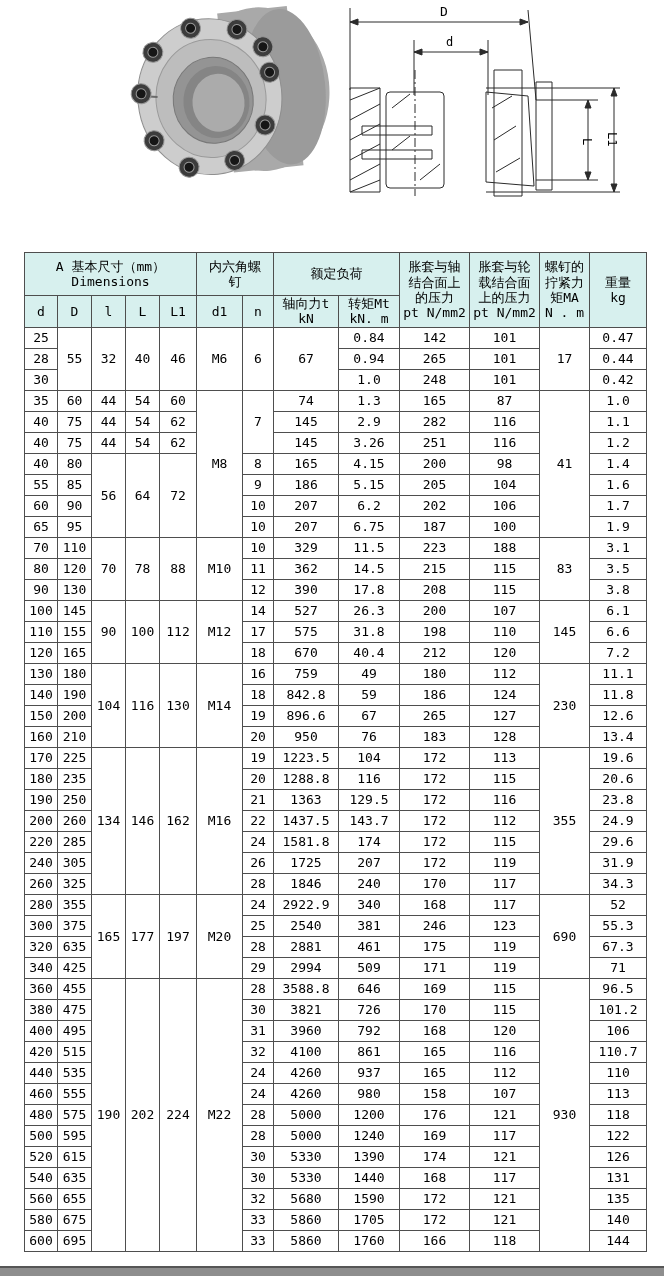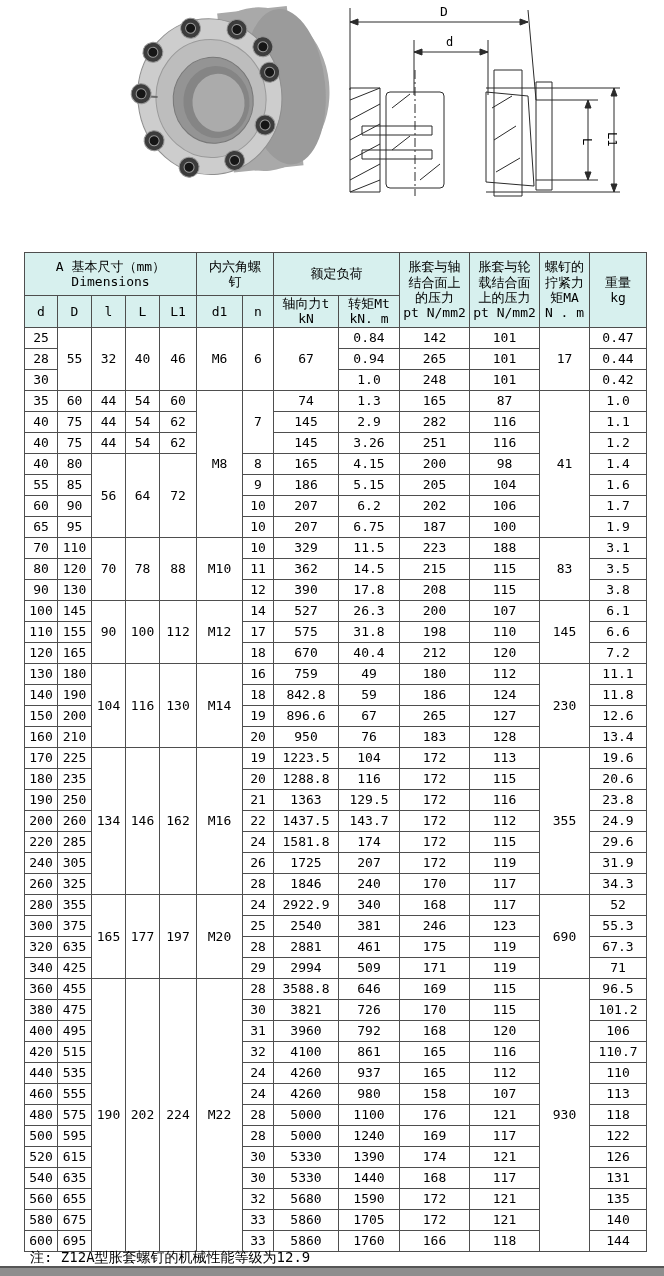--- a/index.html
+++ b/index.html
@@ -607,21 +607,21 @@
           <td>980</td>
           <td>158</td>
           <td>107</td>
           <td>113</td>
         </tr>
         <tr>
           <td>480</td>
           <td>575</td>
           <td>28</td>
           <td>5000</td>
-          <td>1100</td>
+          <td>1200</td>
           <td>176</td>
           <td>121</td>
           <td>118</td>
         </tr>
         <tr>
           <td>500</td>
           <td>595</td>
           <td>28</td>
           <td>5000</td>
           <td>1240</td>
@@ -675,16 +675,15 @@
           <td>33</td>
           <td>5860</td>
           <td>1760</td>
           <td>166</td>
           <td>118</td>
           <td>144</td>
         </tr>
       </tbody>
   </table>
 
-  <div class="note">注: Z12A型胀套螺钉的机械性能等级为12.9</div>
 
   <div class="bottombar"></div>
 </div>
 
 </body></html>

